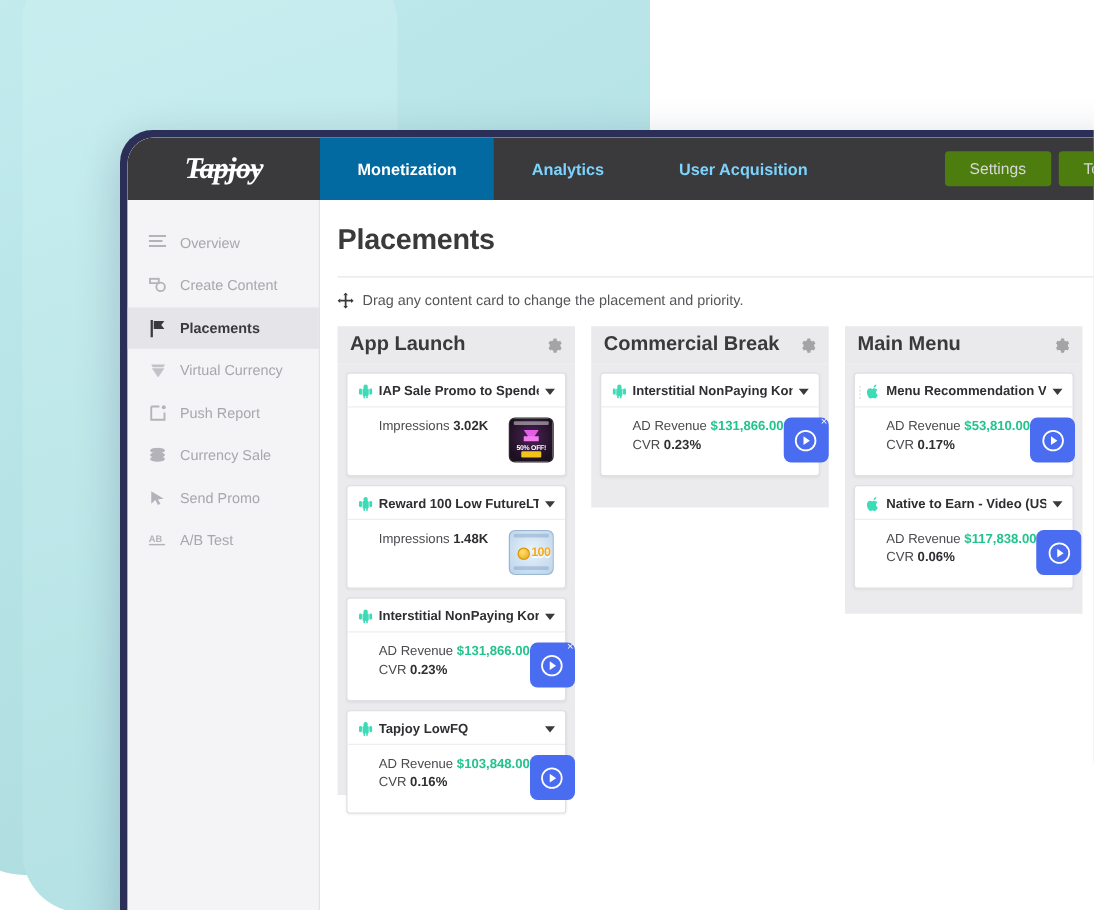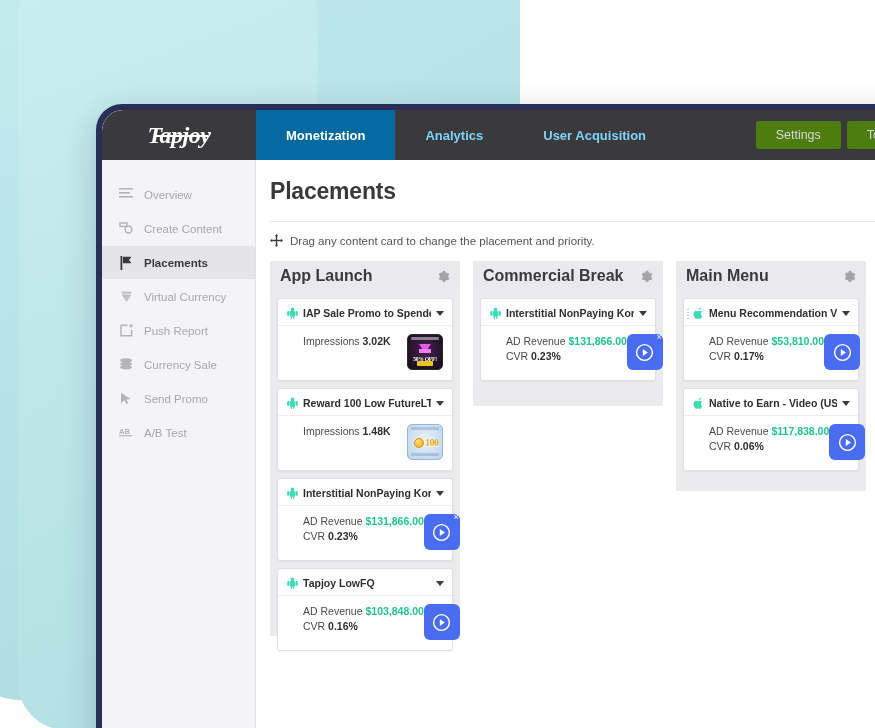--- a/index.html
+++ b/index.html
@@ -249,21 +249,20 @@
   .stat-row b { color: #2f2f33; }
   .money { color: #23c48c; font-weight: bold; }
 
   
   .thumb {
     width: 36px; height: 36px;
     border-radius: 5px;
     flex-shrink: 0;
     overflow: hidden;
     position: relative;
-    font-family: Liberation Serif, serif;
   }
   .thumb-iap {
     background: radial-gradient(circle at 50% 42%, #4a2255 0%, #1d1020 78%);
     border: 1px solid #2a2a2a;
   }
   .thumb-coin {
     background: radial-gradient(circle at 50% 45%, #eaf3fb 0%, #b9d3ea 100%);
     border: 1px solid #9ab6d2;
   }
   .thumb-line {

